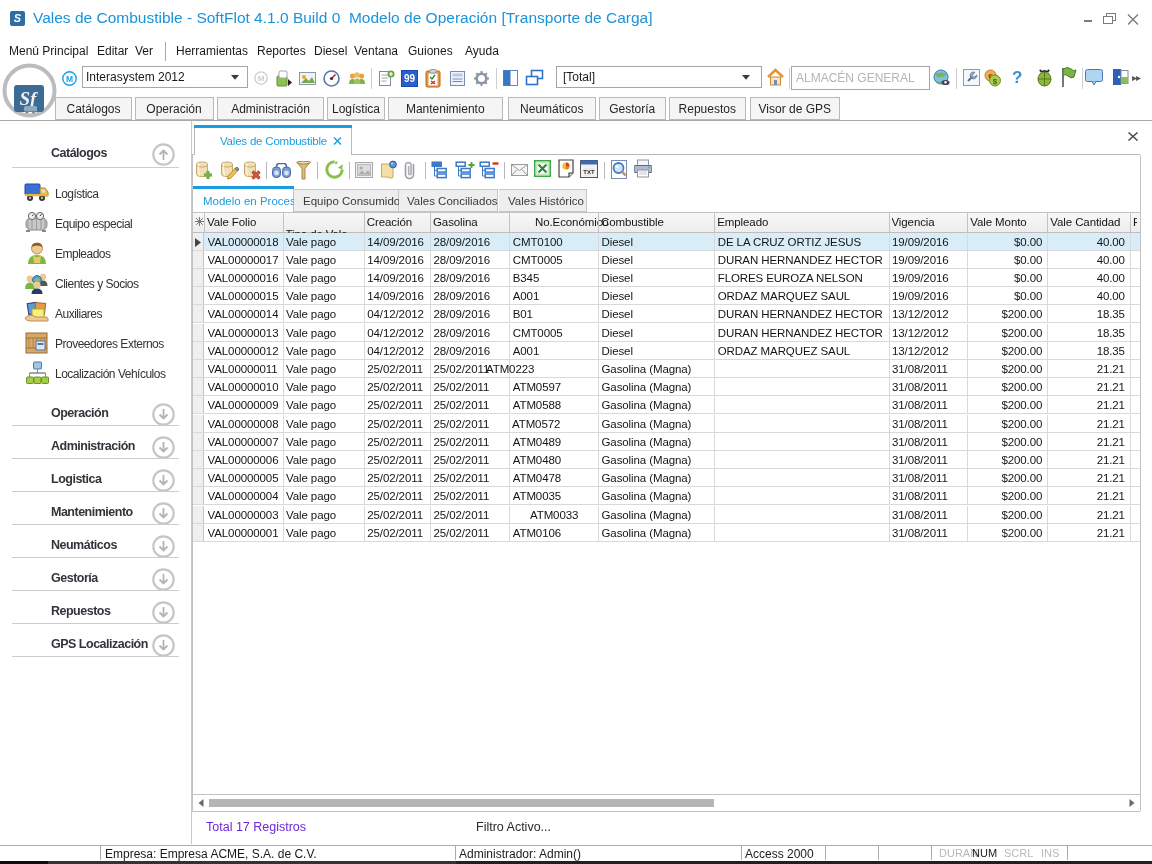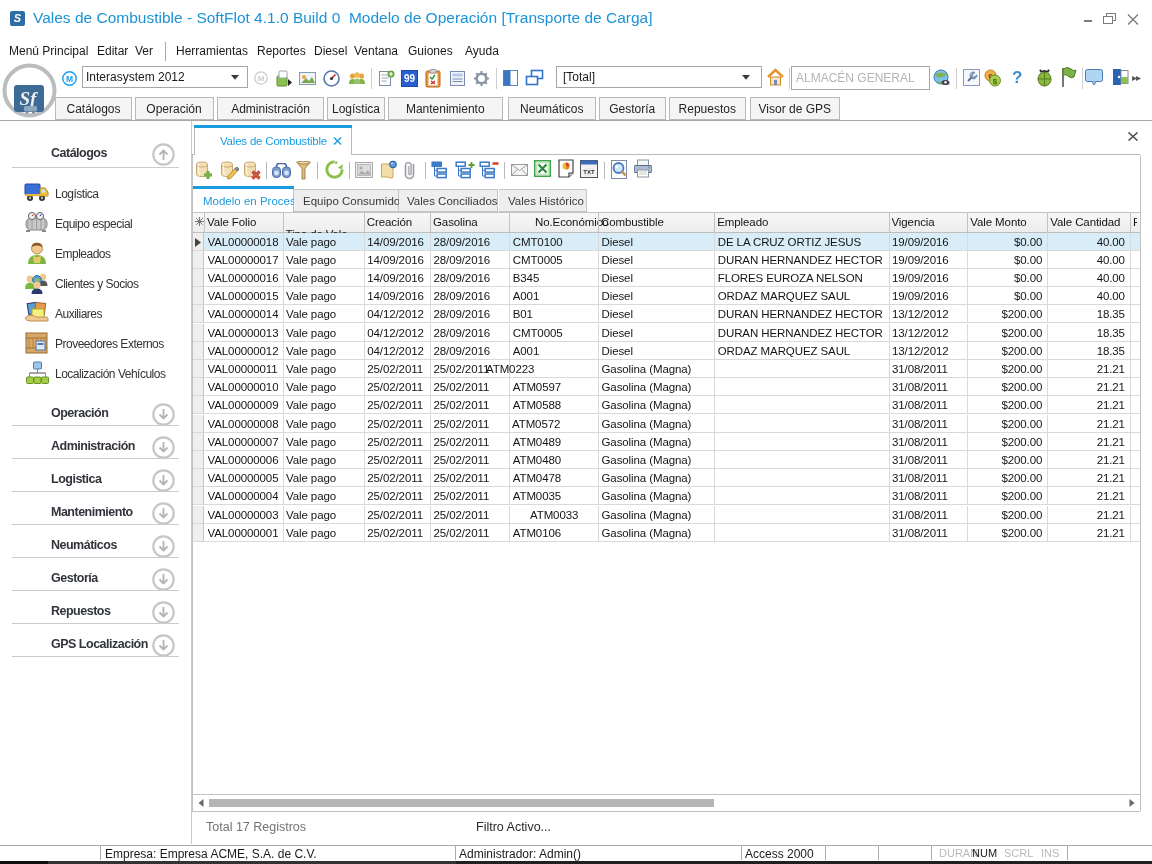--- a/index.html
+++ b/index.html
@@ -867,21 +867,21 @@
     <path d="M5.5 0 L0.5 4 L5.5 8 Z" fill="#6a6a6a"></path>
   </svg>
 <div class="abs" style="left:209px;top:799px;width:505px;height:8px;background:#b5b5b5;"></div>
 <svg class="abs" style="left:1128.5px;top:798.5px;" width="6" height="8" viewBox="0 0 6 8">
     <path d="M0.5 0 L5.5 4 L0.5 8 Z" fill="#6a6a6a"></path>
   </svg>
 <div class="hline" style="left:192px;top:810.5px;width:948px;background:#c2c2c2;"></div>
 <div class="vsep" style="left:192px;top:155px;height:656px;background:#c2c2c2;"></div>
 <div class="vsep" style="left:1139.5px;top:155px;height:656px;background:#c2c2c2;"></div>
 
-<div class="abs" style="left:206px;top:820px;font-size:12.5px;color:#737373;">Total 17 Registros</div>
+<div class="abs" style="left:206px;top:820px;font-size:12.5px;color:#6d28d9;">Total 17 Registros</div>
 <div class="abs" style="left:476px;top:820px;font-size:12.5px;color:#2a2a2a;">Filtro Activo...</div>
 
 <div class="hline" style="left:0;top:844.5px;width:1152px;background:#ababab;"></div>
 <div class="abs" style="top:847px;left:0;width:1152px;height:14px;font-size:12px;color:#1a1a1a;">
   <span class="abs" style="left:105px;">Empresa: Empresa ACME, S.A. de C.V.</span>
   <span class="abs" style="left:459px;">Administrador: Admin()</span>
   <span class="abs" style="left:745px;">Access 2000</span>
   <span class="abs" style="left:939px;color:#b9b9b9;font-size:11px;">DURAN</span>
   <span class="abs" style="left:972px;color:#1a1a1a;font-size:11px;">NUM</span>
   <span class="abs" style="left:1004px;color:#b9b9b9;font-size:11px;">SCRL</span>

